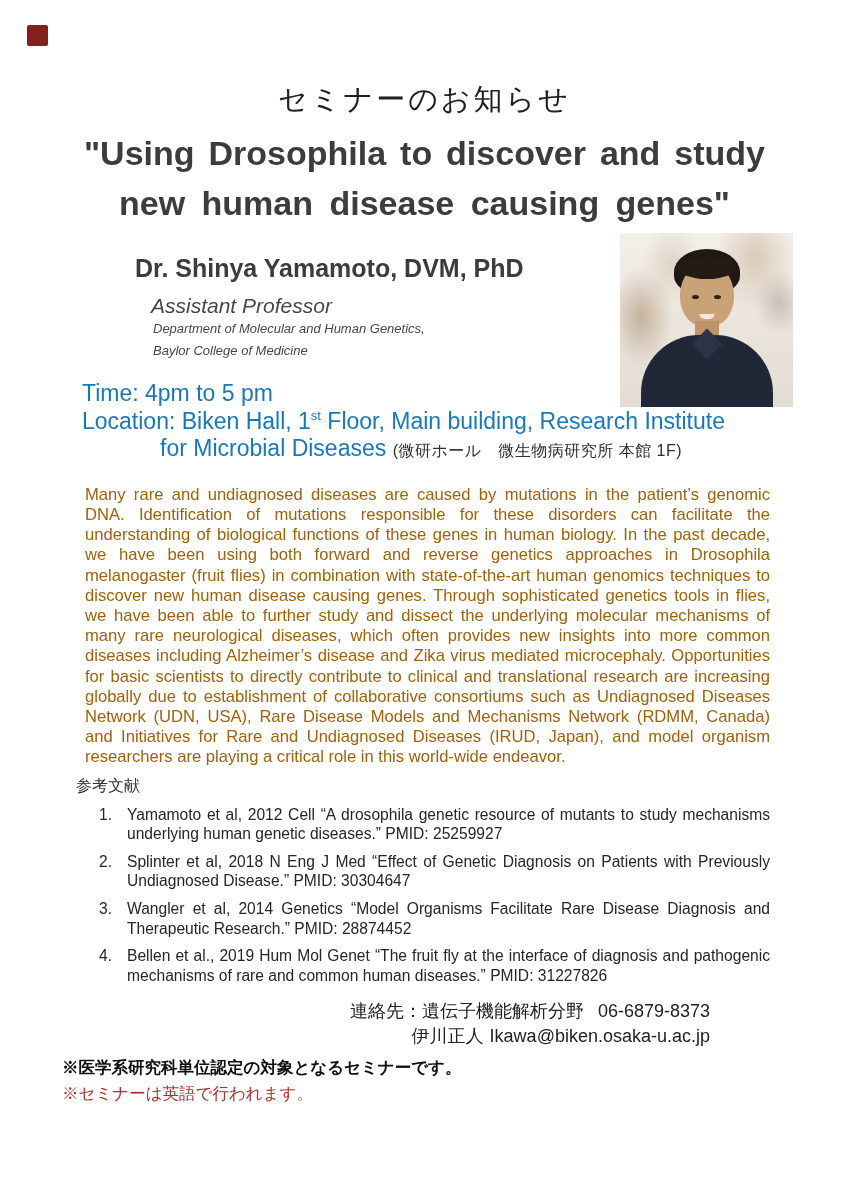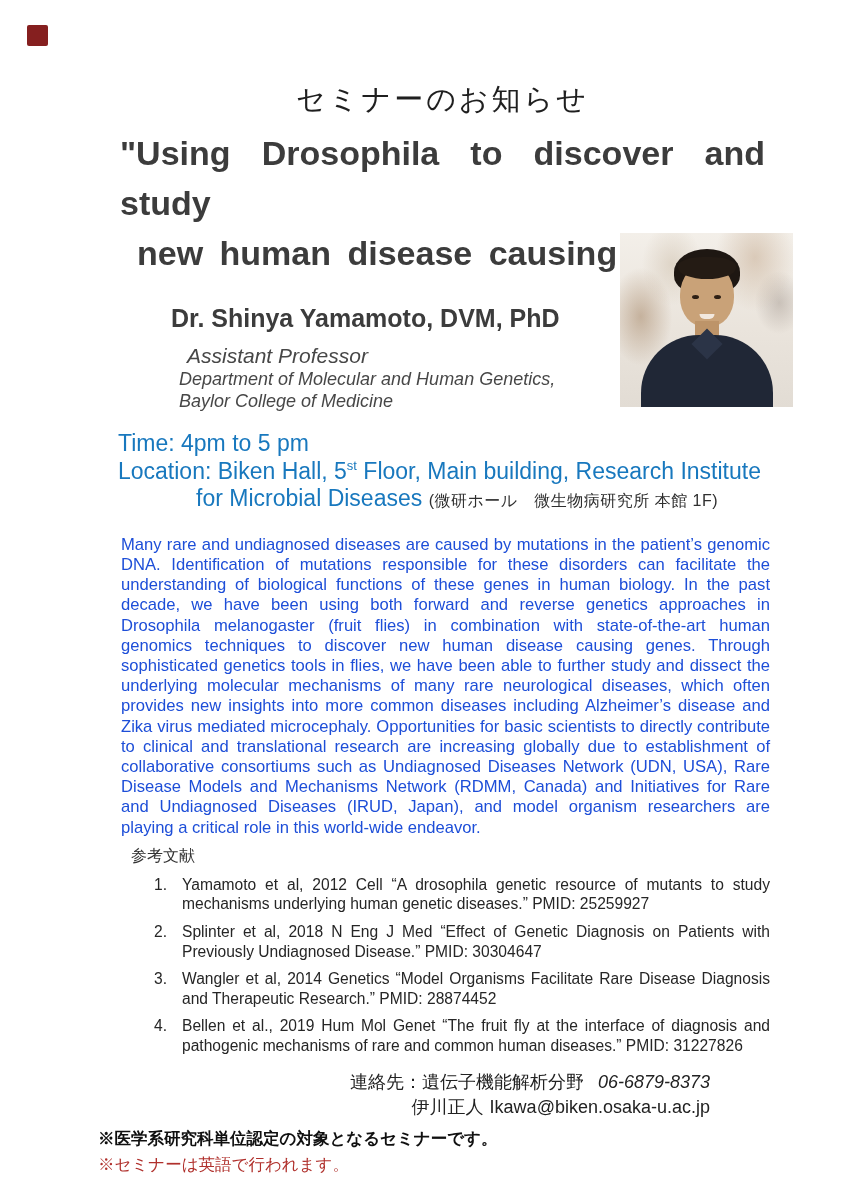--- a/index.html
+++ b/index.html
@@ -5,40 +5,39 @@
   * { margin:0; padding:0; box-sizing:border-box; }
   html,body { background:#ffffff; }
   .page {
     position:relative;
     width:849px; height:1200px;
     margin:0 auto;
     background:#ffffff;
     font-family:"Liberation Sans", sans-serif;
     color:#2b2b2b;
     overflow:hidden;
-    padding-left:36px;
   }
   .corner-marker {
     position:absolute; left:27px; top:25px;
     width:21px; height:21px;
     background:#851f1f; border-radius:2px;
   }
   .jp-title {
     padding-top:80px;
     text-align:center;
     font-family:"Liberation Serif", "DejaVu Serif", serif;
     font-size:29px; letter-spacing:3px; color:#1f1f1f;
   }
   .en-title { margin-top:8px; font-weight:bold; color:#3c3c3c; font-size:34px; line-height:50px; }
   .en-title-l1 { padding:0 84px; text-align:justify; text-align-last:justify; }
   .en-title-l2 { text-align:center; word-spacing:7px; }
   .speaker { margin-top:26px; margin-left:135px; }
   .speaker-name { font-size:25px; font-weight:bold; color:#3c3c3c; }
   .speaker-role { margin-top:11px; margin-left:16px; font-style:italic; font-size:21px; color:#474747; }
-  .speaker-dept, .speaker-inst { margin-left:8px; font-style:italic; font-size:18px; line-height:22px; color:#474747; }
+  .speaker-dept, .speaker-inst { margin-left:18px; font-style:italic; font-size:13px; line-height:22px; color:#474747; }
   .photo {
     position:absolute; left:620px; top:233px; width:173px; height:174px;
     background:
       radial-gradient(45px 70px at 12% 48%, rgba(140,100,60,0.40), rgba(140,100,60,0) 70%),
       radial-gradient(55px 75px at 78% 14%, rgba(190,160,130,0.45), rgba(190,160,130,0) 72%),
       radial-gradient(35px 45px at 92% 40%, rgba(120,105,95,0.30), rgba(120,105,95,0) 70%),
       radial-gradient(40px 55px at 30% 18%, rgba(205,190,170,0.5), rgba(205,190,170,0) 75%),
       linear-gradient(180deg, #f3efe9 0%, #eae4dc 55%, #e2dcd4 100%);
     overflow:hidden;
   }
@@ -51,30 +50,30 @@
   .photo .neck  { position:absolute; left:50%; top:88px; transform:translateX(-50%); width:24px; height:22px; background:#bd9469; }
   .photo .shirt { position:absolute; left:50%; bottom:-6px; transform:translateX(-50%); width:132px; height:78px; background:#202736; border-radius:58px 58px 0 0; }
   .photo .collar{ position:absolute; left:50%; bottom:52px; transform:translateX(-50%) rotate(45deg); width:22px; height:22px; background:#2b3447; }
   .event { margin-top:18px; margin-left:82px; font-size:23px; line-height:27.6px; color:#1878be; }
   .event sup { font-size:13px; vertical-align:super; line-height:0; }
   .event .loc2 { margin-left:78px; }
   .loc-jp { color:#2f2f2f; font-size:16px; letter-spacing:0.5px;margin-top:20px; }
   .abstract {
     margin:20px 79px 0 85px;
     font-size:16.6px; line-height:20.2px;
-    text-align:justify; color:#1d4ed8;
+    text-align:justify; color:#a16207;
   }
-  .refs { margin:8px 79px 0 95px; }
+  .refs { margin:8px 79px 0 76px; }
   .refs-heading { font-size:16px; color:#333; }
   .ref-item { display:flex; margin-top:8px; font-size:15.6px; line-height:19.6px; color:#262626; }
   .ref-num { flex:none; width:28px; margin-left:23px; }
   .ref-text { flex:1; text-align:justify; }
   .contact { margin-top:14px; margin-right:139px; text-align:right; font-size:18px; line-height:25px; color:#222; }
   .jp-serif { font-family:Liberation Sans, sans-serif; }
-  .contact .phone { margin-left:14px;font-style:italic; }
+  .contact .phone { margin-left:14px; }
   .contact .email { margin-left:6px; }
   .notes { margin-left:62px; margin-top:8px; }
   .note-credit { font-size:16.5px; font-weight:bold; color:#101010; }
   .note-lang { margin-top:4px; font-family:"Liberation Serif", "DejaVu Serif", serif; font-size:16.5px; color:#b0302c; }
 </style>
 </head>
 <body>
 
 <div class="page">
 
@@ -101,21 +100,21 @@
     <div class="eye l"></div>
     <div class="eye r"></div>
     <div class="smile"></div>
     <div class="neck"></div>
     <div class="shirt"></div>
     <div class="collar"></div>
   </div>
 
   <div class="event">
     <div>Time: 4pm to 5 pm</div>
-    <div><span>Location: Biken Hall, 5</span><sup>st</sup><span> Floor, Main building, Research Institute</span></div>
+    <div><span>Location: Biken Hall, 1</span><sup>st</sup><span> Floor, Main building, Research Institute</span></div>
     <div class="loc2"><span>for Microbial Diseases</span> <span class="loc-jp">(微研ホール　微生物病研究所 本館 1F)</span></div>
   </div>
 
   <div class="abstract">Many rare and undiagnosed diseases are caused by mutations in the patient’s genomic DNA. Identification of mutations responsible for these disorders can facilitate the understanding of biological functions of these genes in human biology. In the past decade, we have been using both forward and reverse genetics approaches in Drosophila melanogaster (fruit flies) in combination with state-of-the-art human genomics techniques to discover new human disease causing genes. Through sophisticated genetics tools in flies, we have been able to further study and dissect the underlying molecular mechanisms of many rare neurological diseases, which often provides new insights into more common diseases including Alzheimer’s disease and Zika virus mediated microcephaly. Opportunities for basic scientists to directly contribute to clinical and translational research are increasing globally due to establishment of collaborative consortiums such as Undiagnosed Diseases Network (UDN, USA), Rare Disease Models and Mechanisms Network (RDMM, Canada) and Initiatives for Rare and Undiagnosed Diseases (IRUD, Japan), and model organism researchers are playing a critical role in this world-wide endeavor.</div>
 
   <div class="refs">
     <div class="refs-heading">参考文献</div>
     <div class="ref-item">
       <span class="ref-num">1.</span>
       <span class="ref-text">Yamamoto et al, 2012 Cell “A drosophila genetic resource of mutants to study mechanisms underlying human genetic diseases.” PMID: 25259927</span>

